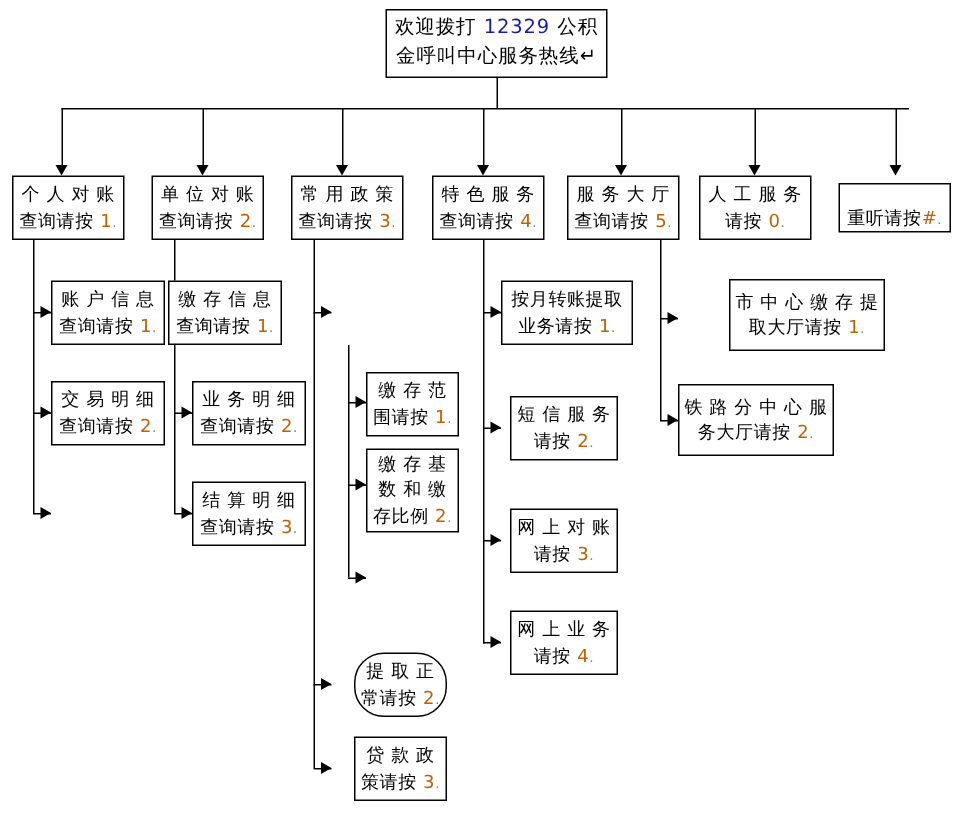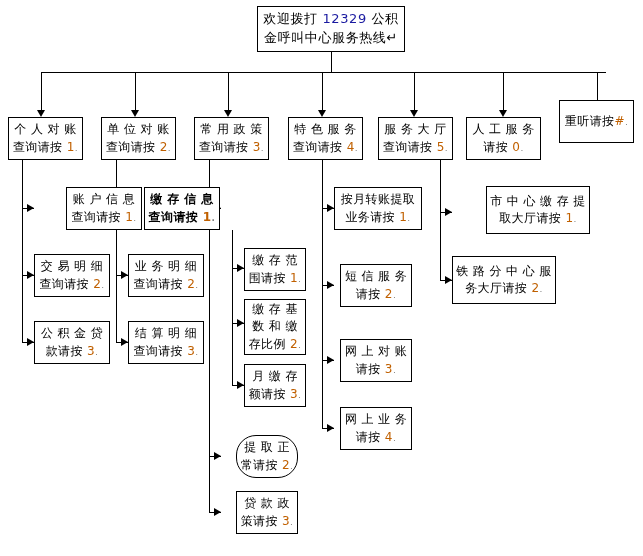--- a/index.html
+++ b/index.html
@@ -130,62 +130,56 @@
     </span>
   </div>
 
   <div class="node" style="left:466px; top:117px; width:75px; height:43px; font-size:12px;">
     <span class="txt">
       <span>人 工 服 务</span><br>
       <span>请按 </span><span class="num">0</span><span class="pilcrow">.</span>
     </span>
   </div>
 
-  <div class="node" style="left:559px; top:100px; width:75px; height:43px; font-size:12px;">
+  <div class="node" style="left:559px; top:122px; width:75px; height:33px; font-size:12px;align-items:flex-end;">
     <span class="txt">
       <span>重听请按</span><span class="num">#</span><span class="pilcrow">.</span>
     </span>
   </div>
 
   <div class="vline" style="left:22px; top:160px; height:182px;"></div>
   <div class="hline" style="left:22px; top:208px; width:12px;"></div>
   <div class="arrow-right" style="left:27px; top:204px;"></div>
   <div class="hline" style="left:22px; top:275px; width:12px;"></div>
   <div class="arrow-right" style="left:27px; top:271px;"></div>
   <div class="hline" style="left:22px; top:342px; width:12px;"></div>
   <div class="arrow-right" style="left:27px; top:338px;"></div>
 
-  <div class="node" style="left:34px; top:187px; width:76px; height:43px; font-size:12px;margin-left:32px;">
+  <div class="node" style="left:34px; top:187px; width:76px; height:43px; font-size:12px;">
     <span class="txt">
       <span>账 户 信 息</span><br>
       <span>查询请按 </span><span class="num">1</span><span class="pilcrow">.</span>
     </span>
   </div>
   <div class="node" style="left:34px; top:254px; width:76px; height:43px; font-size:12px;">
     <span class="txt">
       <span>交 易 明 细</span><br>
       <span>查询请按 </span><span class="num">2</span><span class="pilcrow">.</span>
-    </span>
-  </div>
-  <div class="node" style="left:34px; top:321px; width:76px; height:43px; font-size:12px;">
-    <span class="txt">
-      <span>公 积 金 贷</span><br>
-      <span>款请按 </span><span class="num">3</span><span class="pilcrow">.</span>
     </span>
   </div>
 
   <div class="vline" style="left:116px; top:160px; height:182px;"></div>
   <div class="hline" style="left:116px; top:208px; width:12px;"></div>
   <div class="arrow-right" style="left:121px; top:204px;"></div>
   <div class="hline" style="left:116px; top:275px; width:12px;"></div>
   <div class="arrow-right" style="left:121px; top:271px;"></div>
   <div class="hline" style="left:116px; top:342px; width:12px;"></div>
   <div class="arrow-right" style="left:121px; top:338px;"></div>
 
-  <div class="node" style="left:144px; top:187px; width:76px; height:43px; font-size:12px;font-weight:bold;">
+  <div class="node" style="left:112px; top:187px; width:76px; height:43px; font-size:12px;">
     <span class="txt">
       <span>缴 存 信 息</span><br>
       <span>查询请按 </span><span class="num">1</span><span class="pilcrow">.</span>
     </span>
   </div>
   <div class="node" style="left:128px; top:254px; width:76px; height:43px; font-size:12px;">
     <span class="txt">
       <span>业 务 明 细</span><br>
       <span>查询请按 </span><span class="num">2</span><span class="pilcrow">.</span>
     </span>
@@ -230,26 +224,20 @@
     <span class="txt">
       <span>缴 存 范</span><br>
       <span>围请按 </span><span class="num">1</span><span class="pilcrow">.</span>
     </span>
   </div>
   <div class="node" style="left:244px; top:299px; width:62px; height:56px; font-size:12px;">
     <span class="txt">
       <span>缴 存 基</span><br>
       <span>数 和 缴</span><br>
       <span>存比例 </span><span class="num">2</span><span class="pilcrow">.</span>
-    </span>
-  </div>
-  <div class="node" style="left:244px; top:364px; width:62px; height:43px; font-size:12px;">
-    <span class="txt">
-      <span>月 缴 存</span><br>
-      <span>额请按 </span><span class="num">3</span><span class="pilcrow">.</span>
     </span>
   </div>
 
   <div class="vline" style="left:322px; top:160px; height:258px;"></div>
   <div class="hline" style="left:322px; top:208px; width:12px;"></div>
   <div class="arrow-right" style="left:327px; top:204px;"></div>
   <div class="hline" style="left:322px; top:285px; width:12px;"></div>
   <div class="arrow-right" style="left:327px; top:281px;"></div>
   <div class="hline" style="left:322px; top:360px; width:12px;"></div>
   <div class="arrow-right" style="left:327px; top:356px;"></div>

